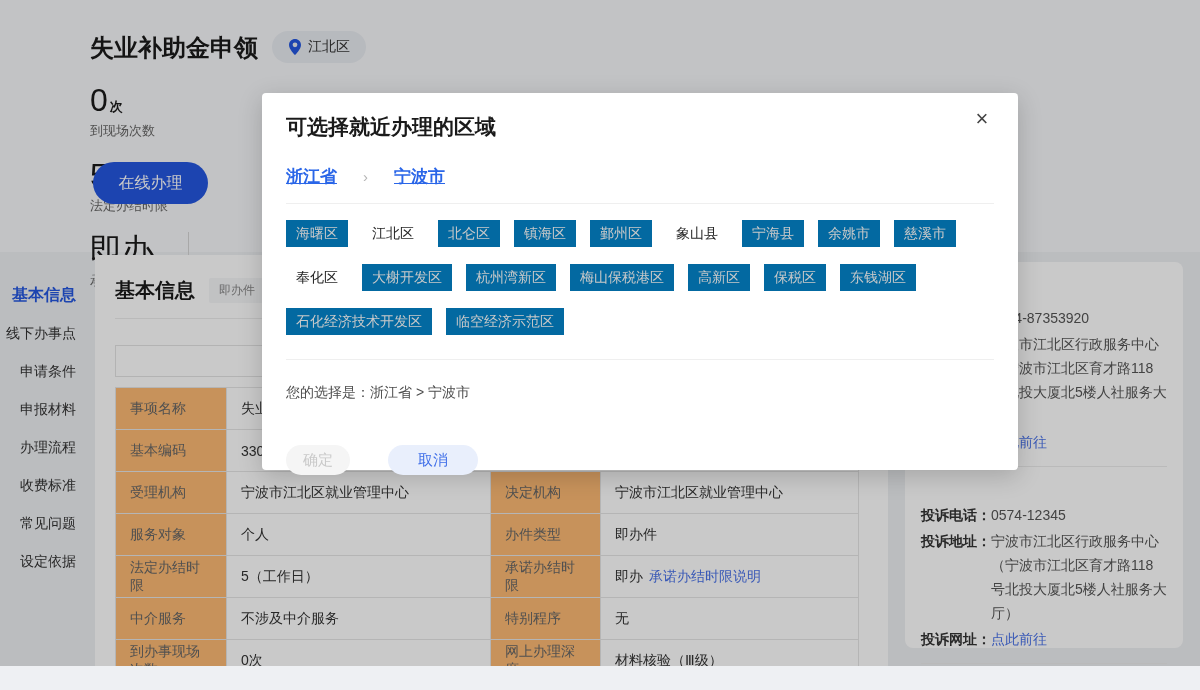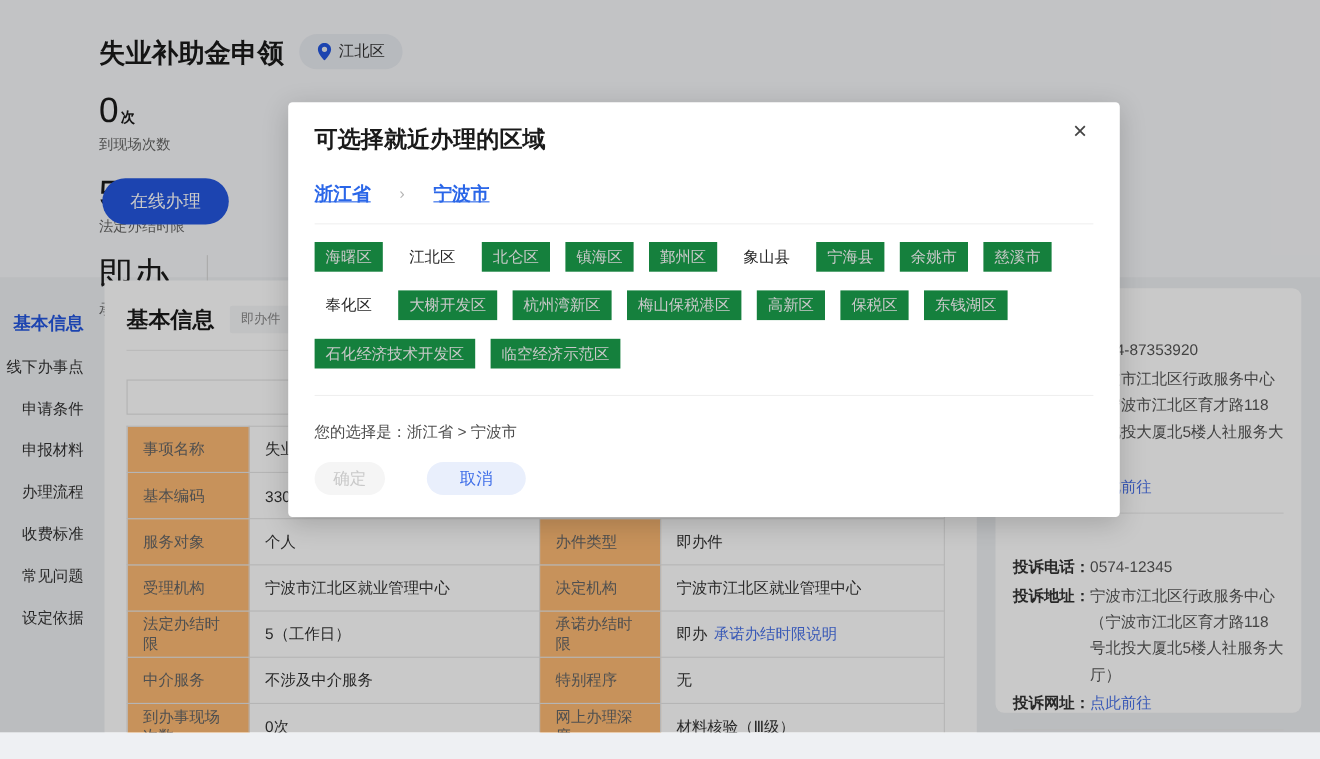--- a/index.html
+++ b/index.html
@@ -69,27 +69,27 @@
   .modal-title { font-size:21px; font-weight:bold; color:#1a1a1a; }
   .modal-close { position:absolute; right:22px; top:12px; font-size:22px; color:#444; cursor:pointer;
     width:28px; height:28px; text-align:center; line-height:28px; }
   .crumbs { margin-top:24px; display:flex; align-items:center; gap:26px; }
   .crumbs a { font-size:17px; font-weight:bold; color:#2a66e8; text-decoration:underline; cursor:pointer; }
   .crumbs .sep { color:#b5b5b5; font-size:15px; }
   .modal-divider { border-top:1px solid #efefef; margin-top:15px; }
   .regions { margin-top:16px; width:708px; display:flex; flex-wrap:wrap; gap:17px 14px; }
   .region-chip { height:27px; line-height:27px; padding:0 10px; font-size:14px; white-space:nowrap;
     cursor:pointer; }
-  .region-chip.disabled { background:#15803d; color:#c9c9c9; cursor:default; }
+  .region-chip.disabled { background:#0369a1; color:#c9c9c9; cursor:default; }
   .region-chip.selectable { background:transparent; color:#262626; }
   .selection-line { margin-top:24px; font-size:14px; color:#4d4d4d; }
   .warning-line { margin-top:13px; display:flex; align-items:center; gap:9px; font-size:16px; color:#333; }
   .warn-dot { width:11px; height:11px; border-radius:50%; background:#f7a400; flex:none; }
   .modal-btns { margin-top:18px; display:flex; gap:38px; }
-  .btn-pill { height:30px; border:none; border-radius:15px; font-size:15px; font-family:Liberation Mono, monospace; cursor:pointer; }
+  .btn-pill { height:30px; border:none; border-radius:15px; font-size:15px; font-family:Liberation Mono, monospace; cursor:pointer;margin-top:25px; }
   .btn-confirm { min-width:64px; background:#f5f5f5; color:#c9c9c9; padding:0 16px; }
   .btn-cancel { min-width:90px; background:#e9effc; color:#3f6ee8; padding:0 26px; }
 </style>
 </head>
 <body>
 
 <div class="stage">
 
   <div class="header-band">
     <div class="page-title">失业补助金申领</div>
@@ -149,30 +149,30 @@
       <tbody>
           <tr>
         <td class="lab">事项名称</td>
         <td colspan="3">失业补助金申领</td>
       </tr>
       <tr>
         <td class="lab">基本编码</td>
         <td colspan="3">3300</td>
       </tr>
       <tr>
+        <td class="lab">受理机构</td>
+        <td>宁波市江北区就业管理中心</td>
+        <td class="lab">决定机构</td>
+        <td>宁波市江北区就业管理中心</td>
+      </tr>
+      <tr>
         <td class="lab">服务对象</td>
         <td>个人</td>
         <td class="lab">办件类型</td>
         <td>即办件</td>
-      </tr>
-      <tr>
-        <td class="lab">受理机构</td>
-        <td>宁波市江北区就业管理中心</td>
-        <td class="lab">决定机构</td>
-        <td>宁波市江北区就业管理中心</td>
       </tr>
       <tr>
         <td class="lab">法定办结时限</td>
         <td>5（工作日）</td>
         <td class="lab">承诺办结时限</td>
         <td><span>即办</span><a class="inline-link">承诺办结时限说明</a></td>
       </tr>
       <tr>
         <td class="lab">中介服务</td>
         <td>不涉及中介服务</td>

